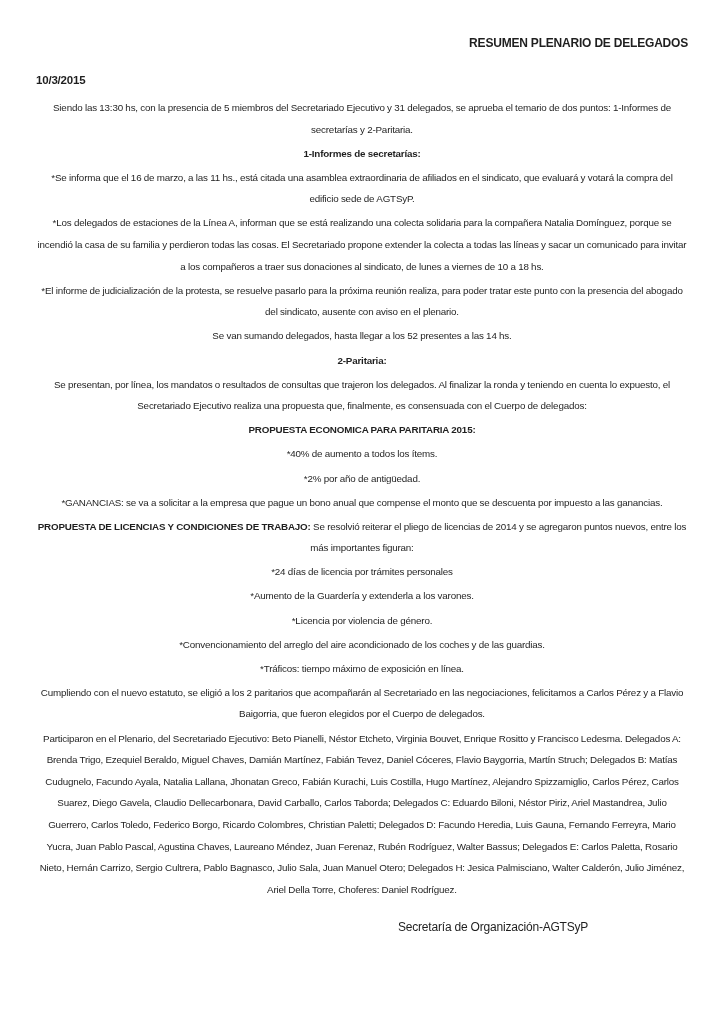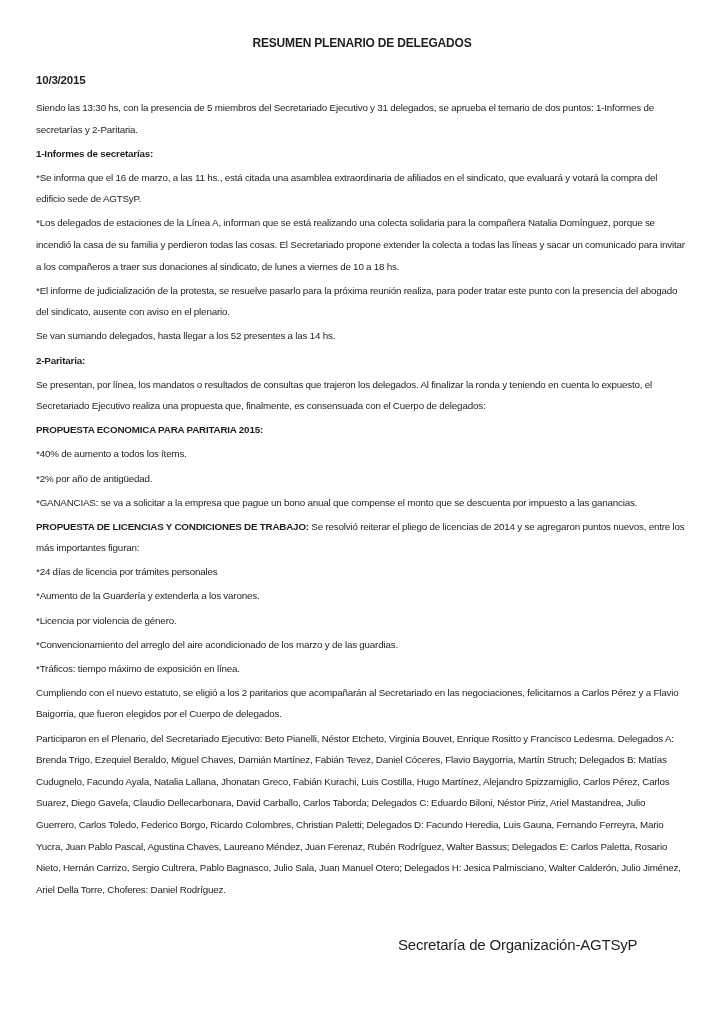--- a/index.html
+++ b/index.html
@@ -12,47 +12,48 @@
     width: 724px;
     height: 1024px;
     background: #ffffff;
     color: #1f1f1f;
     font-family: "Liberation Sans", sans-serif;
     box-sizing: border-box;
     padding: 36px 36px 0 36px;
     overflow: hidden;
   }
   .doc-title {
-    text-align: center;
+    text-align: right;
     font-weight: bold;
     font-size: 12px;
     letter-spacing: -0.2px;
     margin: 0 0 24px 0;
     line-height: 14px;
   }
   .doc-date {
     font-weight: bold;
     font-size: 11.5px;
     letter-spacing: -0.2px;
     margin: 0 0 10px 0;
     line-height: 13px;
   }
   .body-text p {
     margin: 0 0 2.5px 0;
     font-size: 9.8px;
     letter-spacing: -0.18px;
     line-height: 21.6px;
     word-spacing: -0.1px;
+    text-align: center;
   }
   .bold {
     font-weight: bold;
   }
   .doc-footer {
-    margin-top: 37px;
-    font-size: 15px;
+    margin-top: 20px;
+    font-size: 12px;
     letter-spacing: -0.2px;
     line-height: 15px;
     padding-left: 362px;
     white-space: nowrap;
   }
 </style>
 </head>
 <body>
 
 <div class="page">
@@ -71,21 +72,21 @@
     <p class="bold">2-Paritaria:</p>
     <p>Se presentan, por línea, los mandatos o resultados de consultas que trajeron los delegados. Al finalizar la ronda y teniendo en cuenta lo expuesto, el Secretariado Ejecutivo realiza una propuesta que, finalmente, es consensuada con el Cuerpo de delegados:</p>
     <p class="bold">PROPUESTA ECONOMICA PARA PARITARIA 2015:</p>
     <p>*40% de aumento a todos los ítems.</p>
     <p>*2% por año de antigüedad.</p>
     <p>*GANANCIAS: se va a solicitar a la empresa que pague un bono anual que compense el monto que se descuenta por impuesto a las ganancias.</p>
     <p><span class="bold">PROPUESTA DE LICENCIAS Y CONDICIONES DE TRABAJO:</span><span> Se resolvió reiterar el pliego de licencias de 2014 y se agregaron puntos nuevos, entre los más importantes figuran:</span></p>
     <p>*24 días de licencia por trámites personales</p>
     <p>*Aumento de la Guardería y extenderla a los varones.</p>
     <p>*Licencia por violencia de género.</p>
-    <p>*Convencionamiento del arreglo del aire acondicionado de los marzo y de las guardias.</p>
+    <p>*Convencionamiento del arreglo del aire acondicionado de los coches y de las guardias.</p>
     <p>*Tráficos: tiempo máximo de exposición en línea.</p>
     <p>Cumpliendo con el nuevo estatuto, se eligió a los 2 paritarios que acompañarán al Secretariado en las negociaciones, felicitamos a Carlos Pérez y a Flavio Baigorria, que fueron elegidos por el Cuerpo de delegados.</p>
     <p>Participaron en el Plenario, del Secretariado Ejecutivo: Beto Pianelli, Néstor Etcheto, Virginia Bouvet, Enrique Rositto y Francisco Ledesma. Delegados A: Brenda Trigo, Ezequiel Beraldo, Miguel Chaves, Damián Martínez, Fabián Tevez, Daniel Cóceres, Flavio Baygorria, Martín Struch; Delegados B: Matías Cudugnelo, Facundo Ayala, Natalia Lallana, Jhonatan Greco, Fabián Kurachi, Luis Costilla, Hugo Martínez, Alejandro Spizzamiglio, Carlos Pérez, Carlos Suarez, Diego Gavela, Claudio Dellecarbonara, David Carballo, Carlos Taborda; Delegados C: Eduardo Biloni, Néstor Piriz, Ariel Mastandrea, Julio Guerrero, Carlos Toledo, Federico Borgo, Ricardo Colombres, Christian Paletti; Delegados D: Facundo Heredia, Luis Gauna, Fernando Ferreyra, Mario Yucra, Juan Pablo Pascal, Agustina Chaves, Laureano Méndez, Juan Ferenaz, Rubén Rodríguez, Walter Bassus; Delegados E: Carlos Paletta, Rosario Nieto, Hernán Carrizo, Sergio Cultrera, Pablo Bagnasco, Julio Sala, Juan Manuel Otero; Delegados H: Jesica Palmisciano, Walter Calderón, Julio Jiménez, Ariel Della Torre, Choferes: Daniel Rodríguez.</p>
   </div>
 
   <div class="doc-footer">Secretaría de Organización-AGTSyP</div>
 
 </div>
 
 </body></html>

